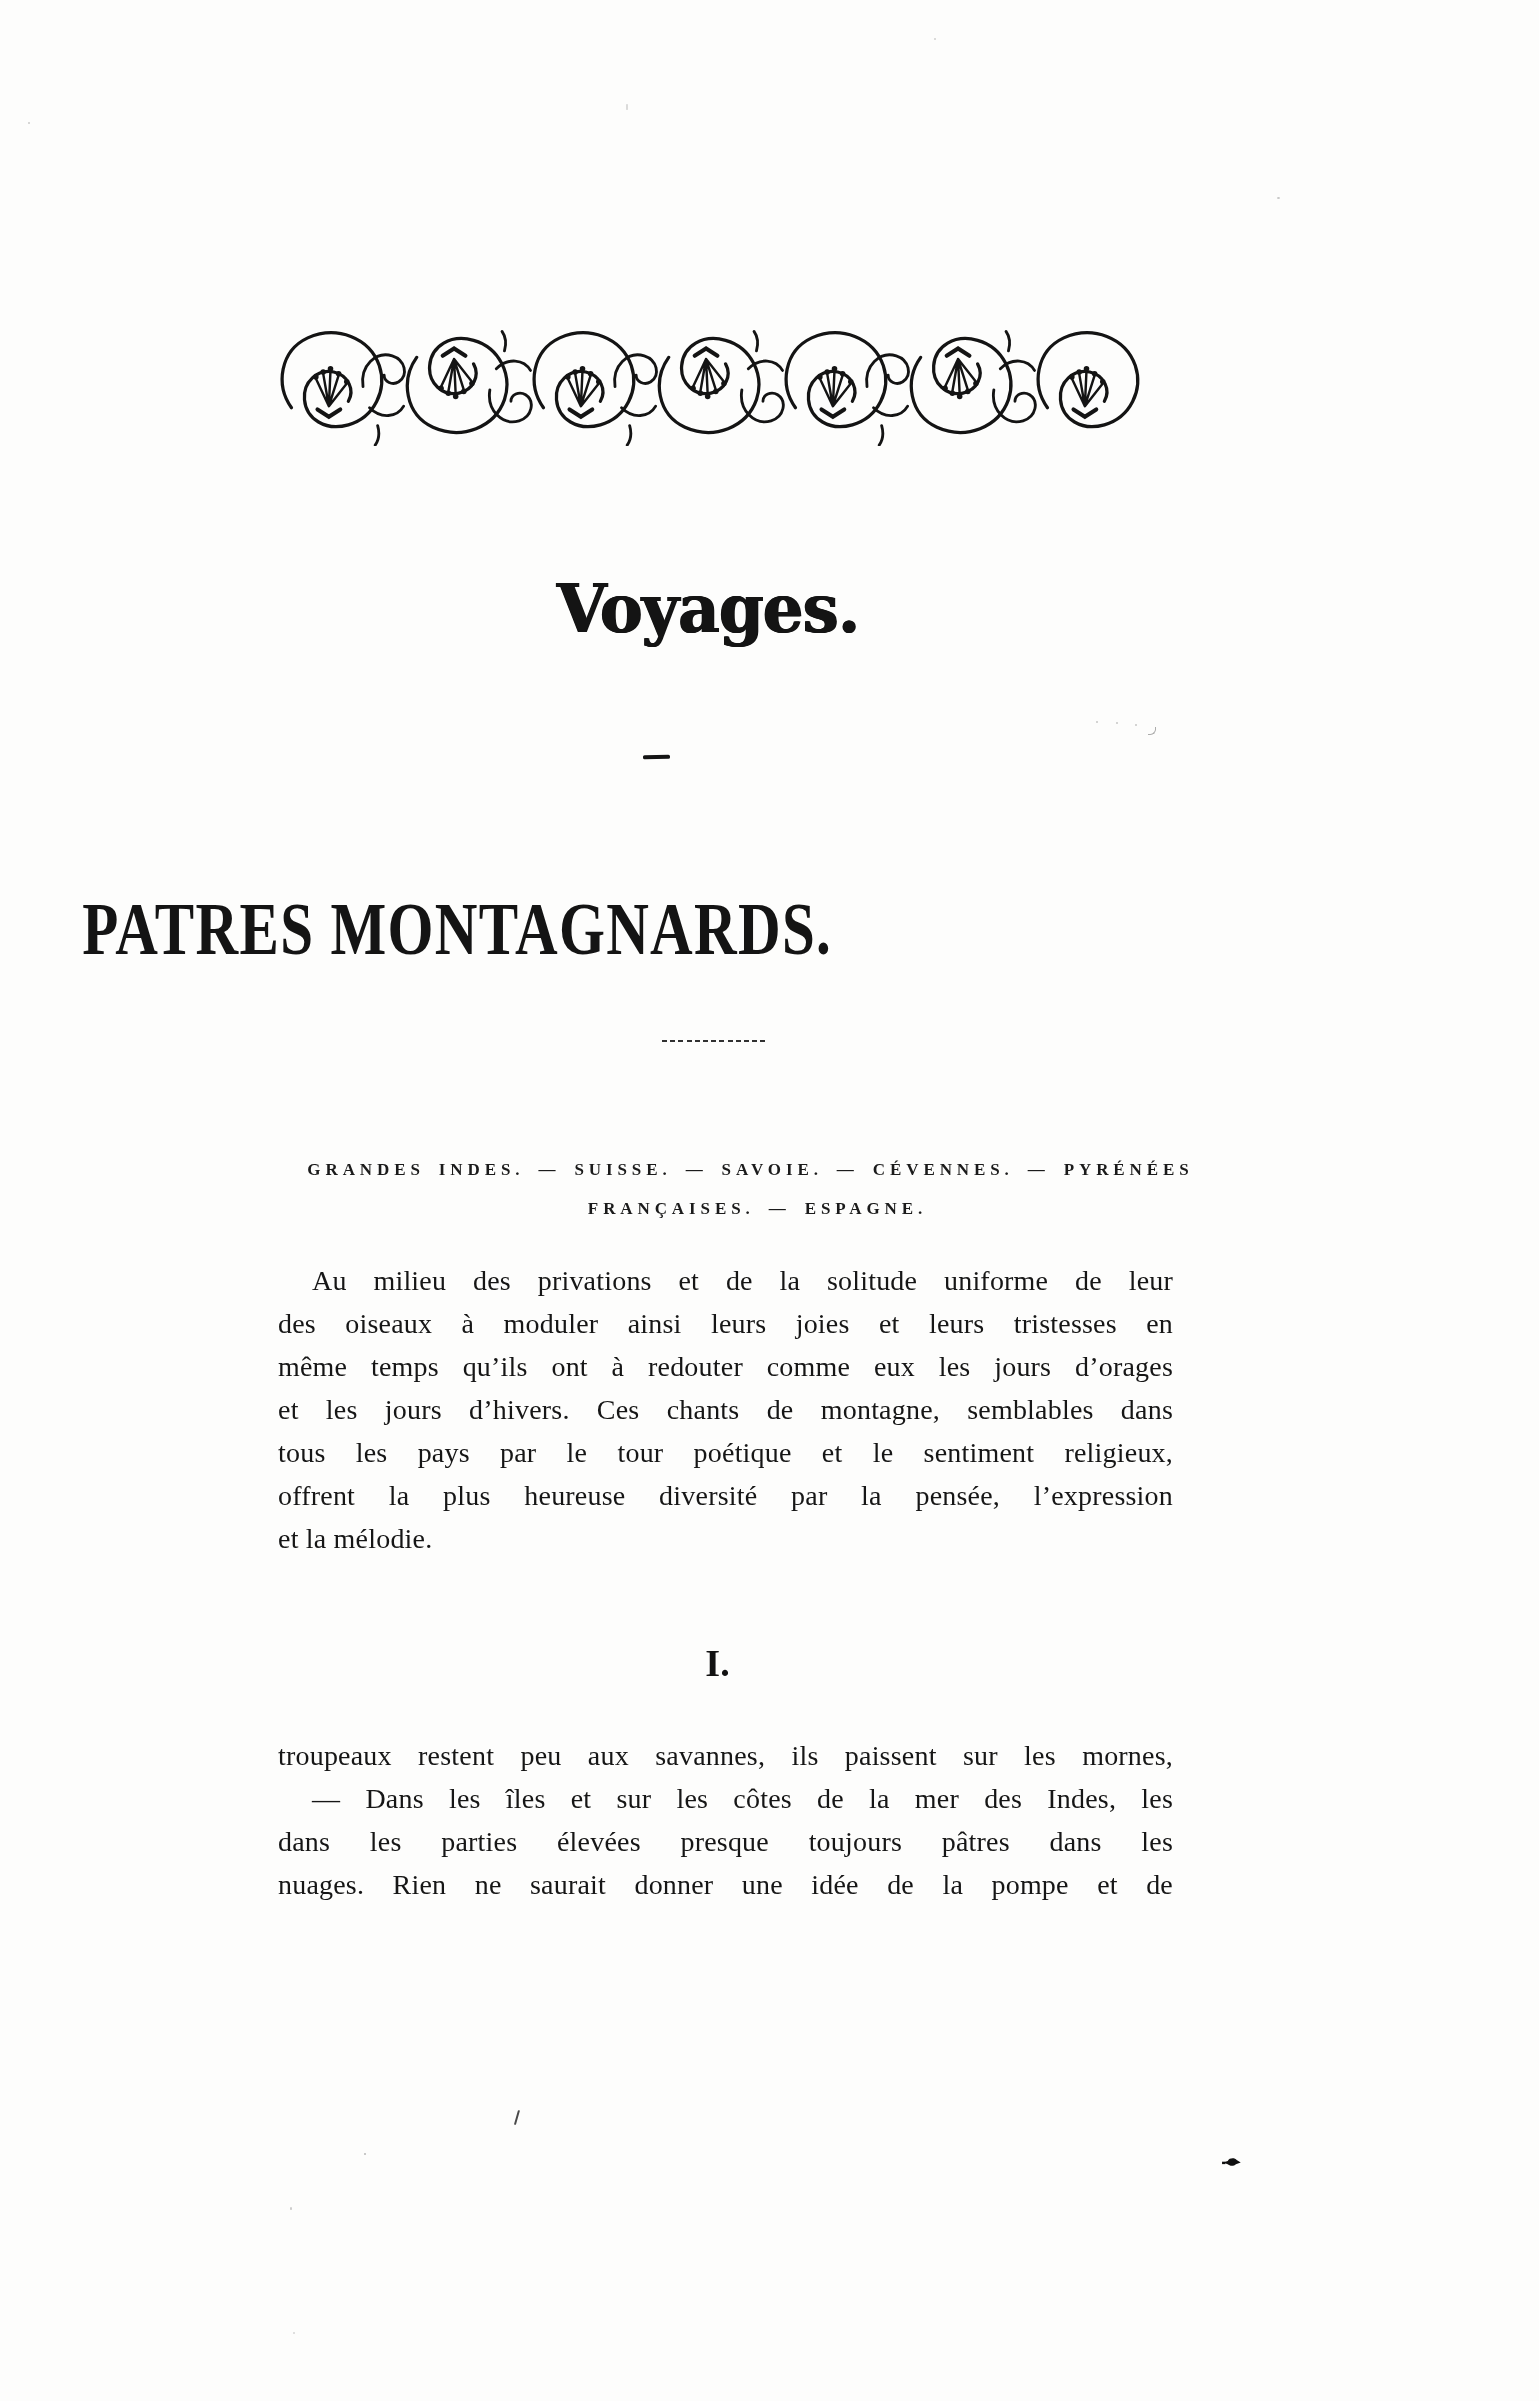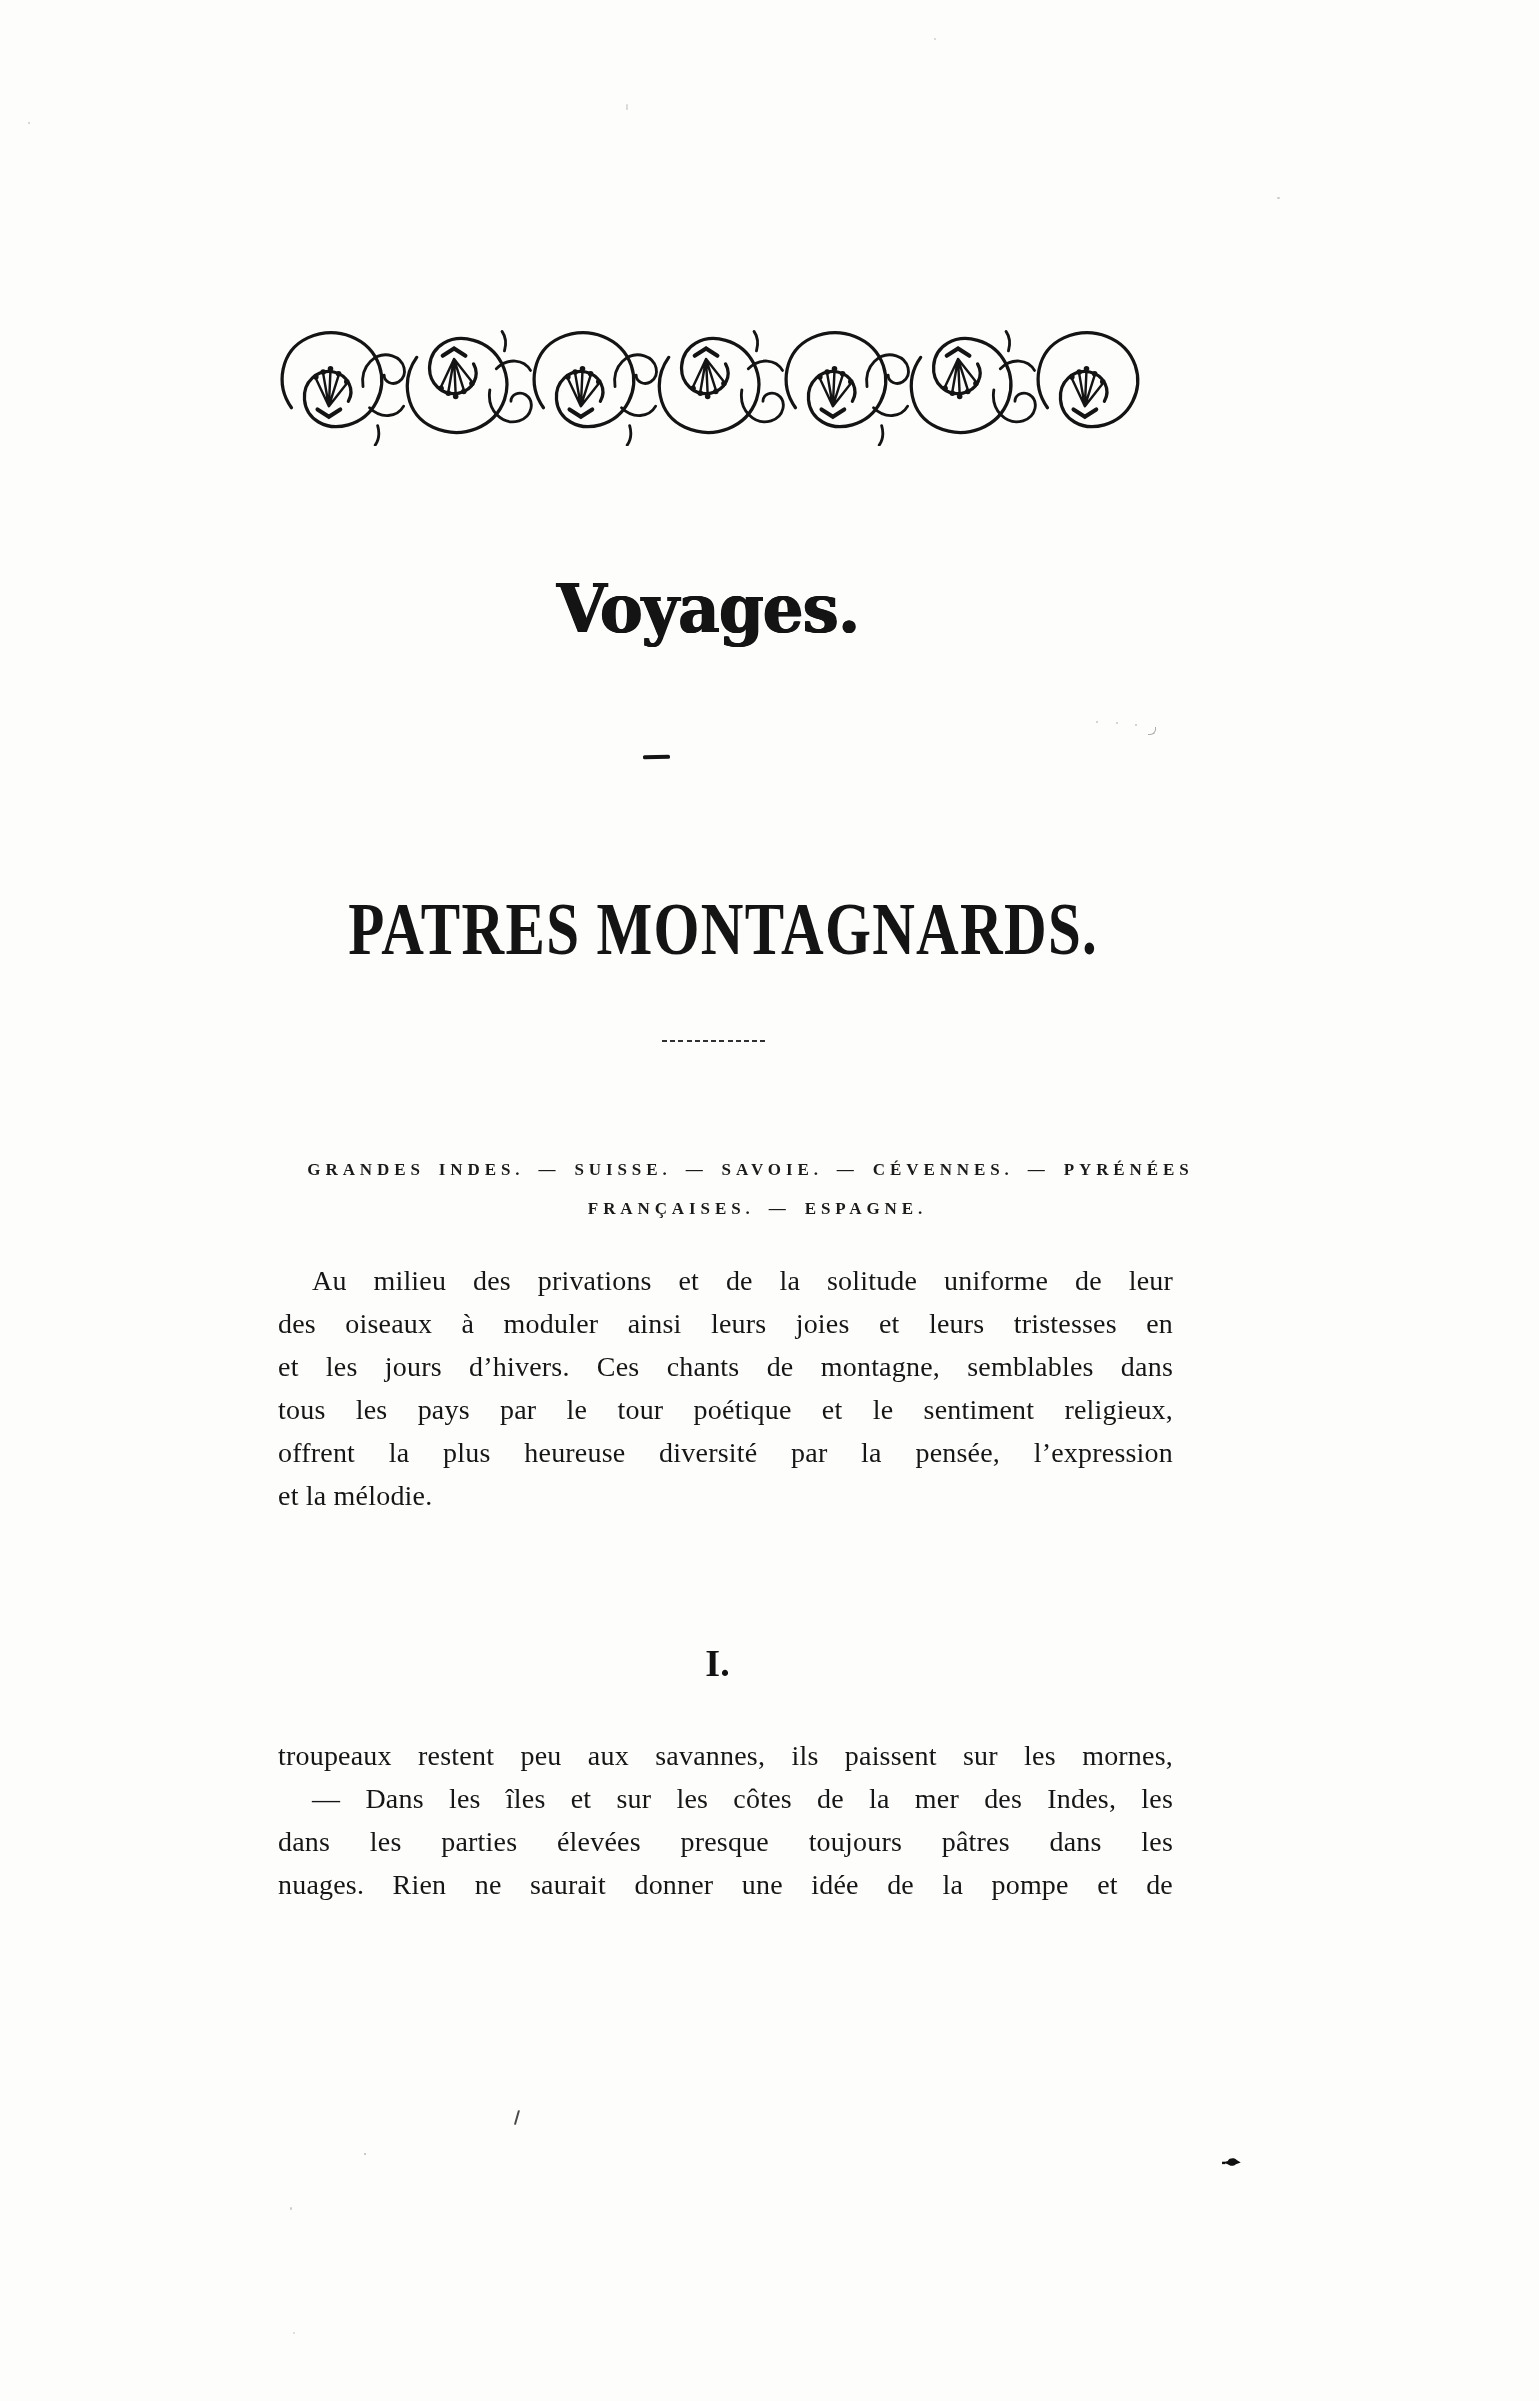--- a/index.html
+++ b/index.html
@@ -24,21 +24,21 @@
     text-shadow:1px 0 0 currentColor, -0.5px 0 0 currentColor;
     transform:scaleY(1.06);
   }
 
   .dash-divider{
     left:643px;top:755px;width:27px;height:4.1px;
     background:#141414;border-radius:1.6px;transform:rotate(-1deg);
   }
 
   .article-title{
-    left:0;top:889px;width:1447px;text-align:center;
+    left:0;top:889px;width:1447px;text-align:left;
     font-size:72px;font-weight:bold;white-space:nowrap;
   }
   .article-title .squeeze{
     display:inline-block;transform:scaleX(0.82) scaleY(1.02);
     transform-origin:center;letter-spacing:1.6px;
   }
 
   .dotted-divider{
     left:662px;top:1040px;width:107px;height:2.4px;
     background:repeating-linear-gradient(90deg,#1a1a1a 0 4.9px,transparent 4.9px 8.2px);
@@ -123,20 +123,21 @@
   <div class="abs dotted-divider"></div>
 
   <div>
     <div class="abs subtitle l1">GRANDES INDES. — SUISSE. — SAVOIE. — CÉVENNES. — PYRÉNÉES</div>
     <div class="abs subtitle l2">FRANÇAISES. — ESPAGNE.</div>
   </div>
 
   <div class="abs par par1">
     <div class="line indent">Au milieu des privations et de la solitude uniforme de leur</div>
     <div class="line">des oiseaux à moduler ainsi leurs joies et leurs tristesses en</div>
+    <div class="line">même temps qu’ils ont à redouter comme eux les jours d’orages</div>
     <div class="line">et les jours d’hivers. Ces chants de montagne, semblables dans</div>
     <div class="line">tous les pays par le tour poétique et le sentiment religieux,</div>
     <div class="line">offrent la plus heureuse diversité par la pensée, l’expression</div>
     <div class="line lastline">et la mélodie.</div>
   </div>
 
   <div class="abs section-numeral">I.</div>
 
   <div class="abs par par2">
     <div class="line">troupeaux restent peu aux savannes, ils paissent sur les mornes,</div>

